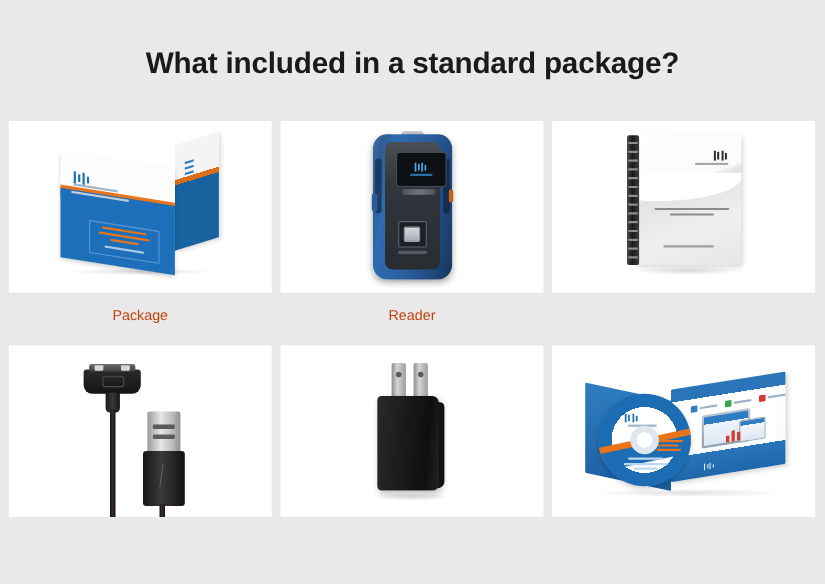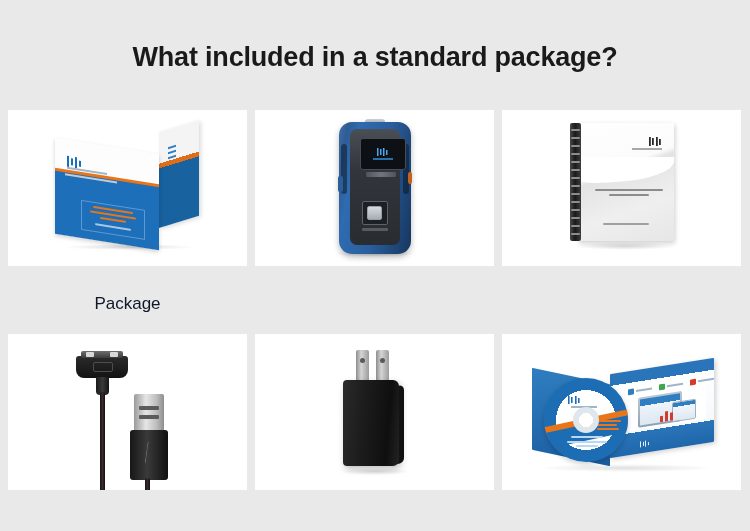--- a/index.html
+++ b/index.html
@@ -43,23 +43,23 @@
   }
   .panel {
     width: 239px;
     height: 156px;
     background: #ffffff;
     position: relative;
     overflow: hidden;
   }
   .caption {
     text-align: center;
-    font-size: 17px;
-    color: #0f172a;
-    padding: 28px 0 12px 0;
+    font-size: 13px;
+    color: #c2410c;
+    padding: 13px 0 12px 0;
     font-family: "Liberation Sans", sans-serif;
   }
 
   
   .art { position: absolute; inset: 0; }
 
   
   .box-wrap { position: absolute; left: 47px; top: 22px; width: 150px; height: 118px; }
   .box-front {
     position: absolute; left: 0; top: 14px; width: 104px; height: 96px;
@@ -499,20 +499,21 @@
                 <div class="reader-label"></div>
                 <div class="reader-scanner">
                     <span></span>
                   </div>
                 <div class="reader-bottom-text"></div>
               </div>
             </div>
           </div>
         </div>
       </div>
+      <div class="caption">Reader</div>
     </div>
 
     <div class="cell">
       <div class="panel">
         <div class="art">
           <div class="manual-wrap">
             <div class="manual-shadow"></div>
             <div class="manual-cover">
               <div class="manual-curve"></div>
               <div class="manual-logo">

